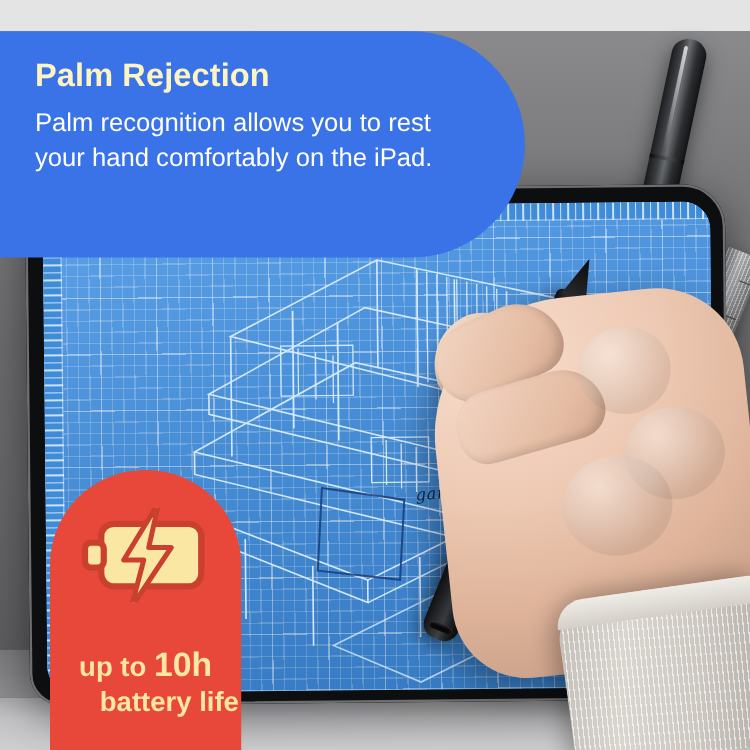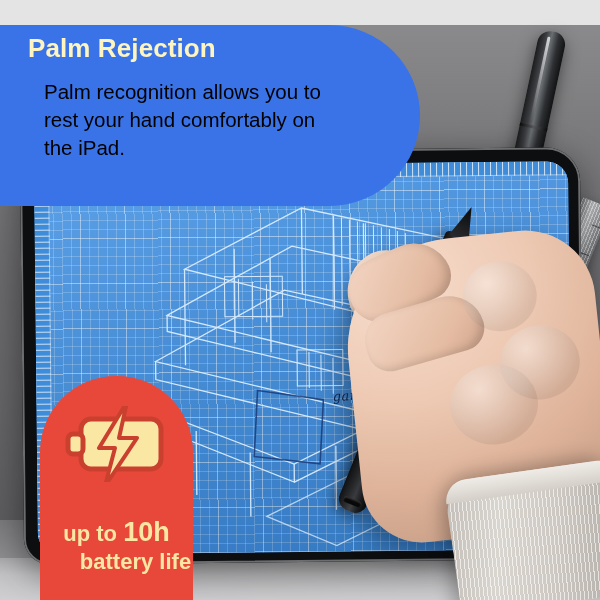--- a/index.html
+++ b/index.html
@@ -186,28 +186,28 @@
 
   
   .banner{
     position:absolute;left:-40px;top:25px;width:460px;height:181px;
     background:#3a73e8;
     border-radius:0 160px 160px 0;
     z-index:40;
     padding:0;
   }
   .banner-inner{
-    position:absolute;left:68px;top:10px;width:320px;
+    position:absolute;left:68px;top:22px;width:320px;
   }
   .banner-title{
     font-size:26px;font-weight:bold;color:#fdf4c0;
     letter-spacing:.1px;margin:0 0 11px 0;line-height:1.05;
   }
   .banner-body{
-    font-size:20.5px;color:#000000;line-height:1.36;font-weight:500;margin:16px;
+    font-size:20.5px;color:#ffffff;line-height:1.36;font-weight:500;margin:0;
   }
 
   
   .badge{
     position:absolute;left:40px;top:376px;width:153px;height:240px;
     background:#e8483a;
     border-radius:76px 76px 0 0;
     z-index:45;
     text-align:center;
   }

